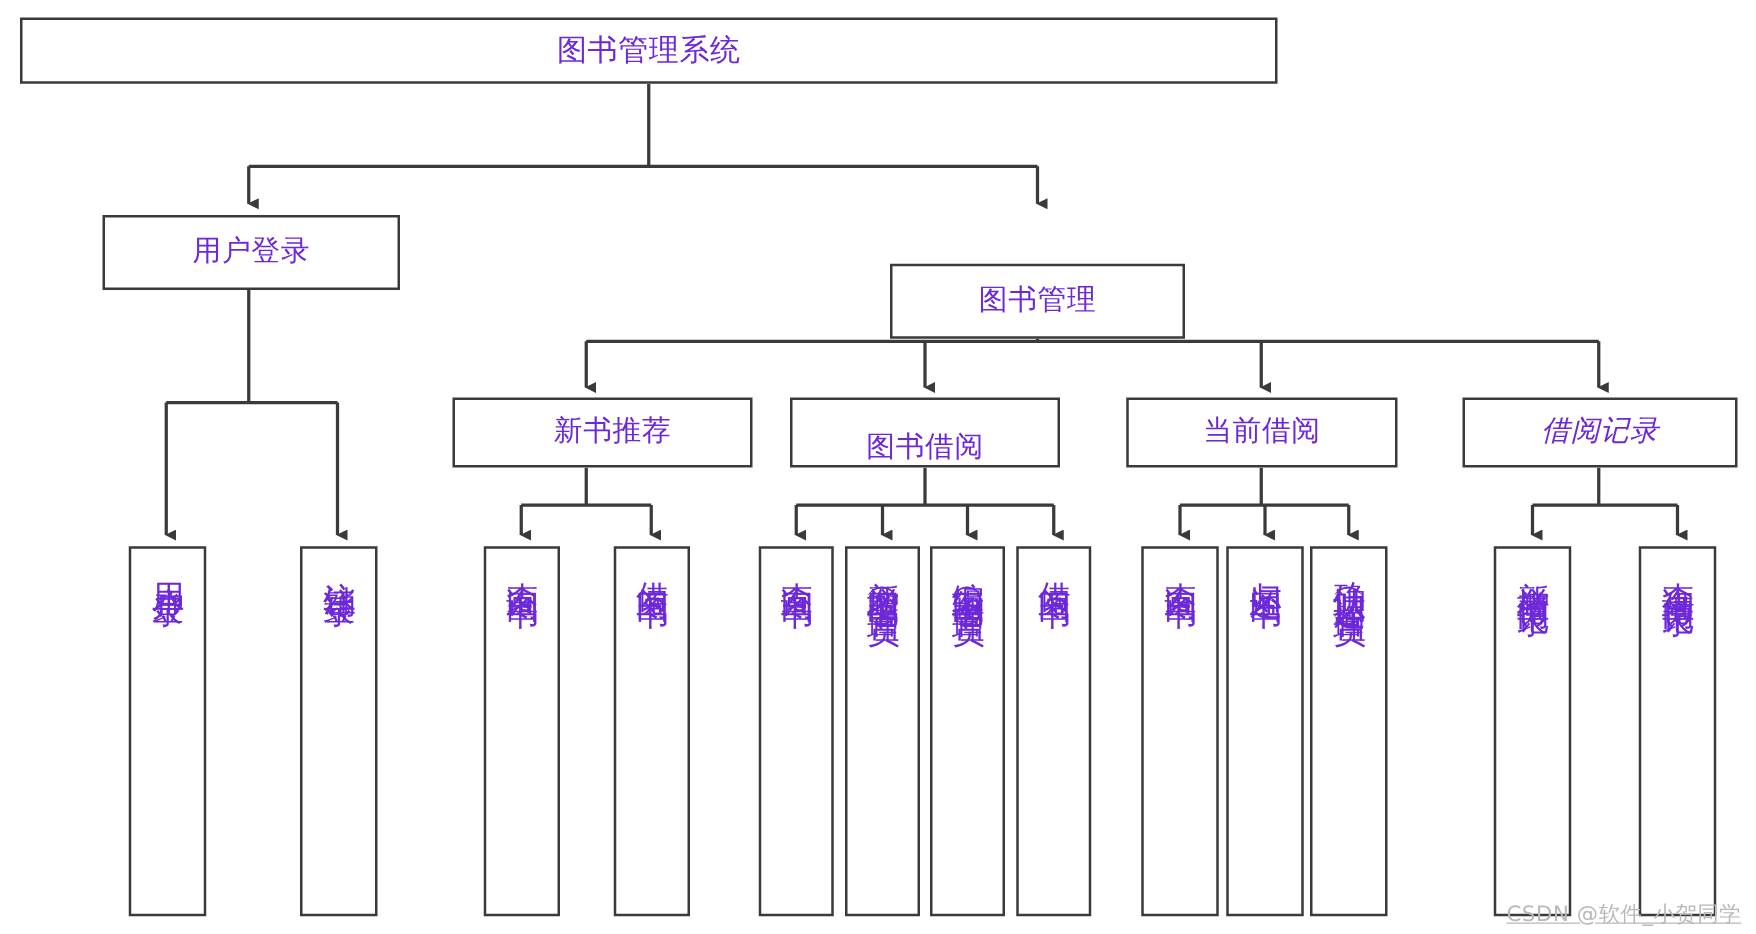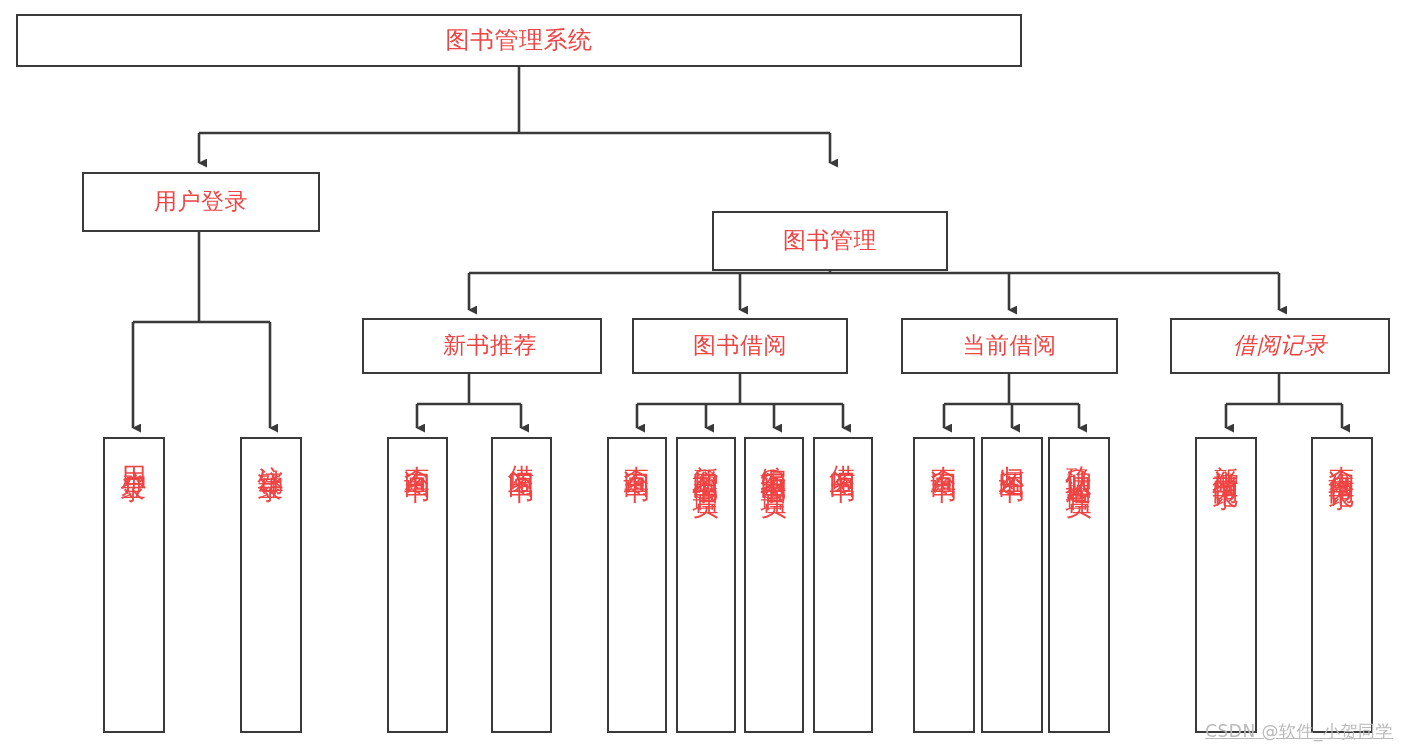--- a/index.html
+++ b/index.html
@@ -33,21 +33,21 @@
     border: 2.5px solid #3a3a3a;
     display: flex;
     align-items: center;
     justify-content: center;
     color: #2b2b2b;
   }
   .node .node-label {
     display: block;
     text-align: center;
     line-height: 1.12;
-    color: #ef4444;
+    color: #6d28d9;
     white-space: nowrap;
   }
   
   .node-h .node-label {
     font-size: 23px;
     letter-spacing: 0.5px;
   }
   .node-root .node-label {
     font-size: 24px;
   }
@@ -138,21 +138,21 @@
   <div class="node node-h" style="left:82px; top:172px; width:238px; height:60px;">
     <span class="node-label">用户登录</span>
   </div>
   <div class="node node-h" style="left:712px; top:172px; width:236px; height:60px;margin-top:39px;">
     <span class="node-label">图书管理</span>
   </div>
 
   <div class="node node-h" style="left:362px; top:318px; width:240px; height:56px;padding-left:16px;">
     <span class="node-label">新书推荐</span>
   </div>
-  <div class="node node-h" style="left:632px; top:318px; width:216px; height:56px;">
+  <div class="node node-h" style="left:632px; top:318px; width:216px; height:56px;align-items:flex-end;">
     <span class="node-label">图书借阅</span>
   </div>
   <div class="node node-h" style="left:901px; top:318px; width:217px; height:56px;">
     <span class="node-label">当前借阅</span>
   </div>
   <div class="node node-h" style="left:1170px; top:318px; width:220px; height:56px;font-style:italic;">
     <span class="node-label">借阅记录</span>
   </div>
 
   <div class="node node-v" style="left:103px; top:437px; width:62px; height:296px;">

